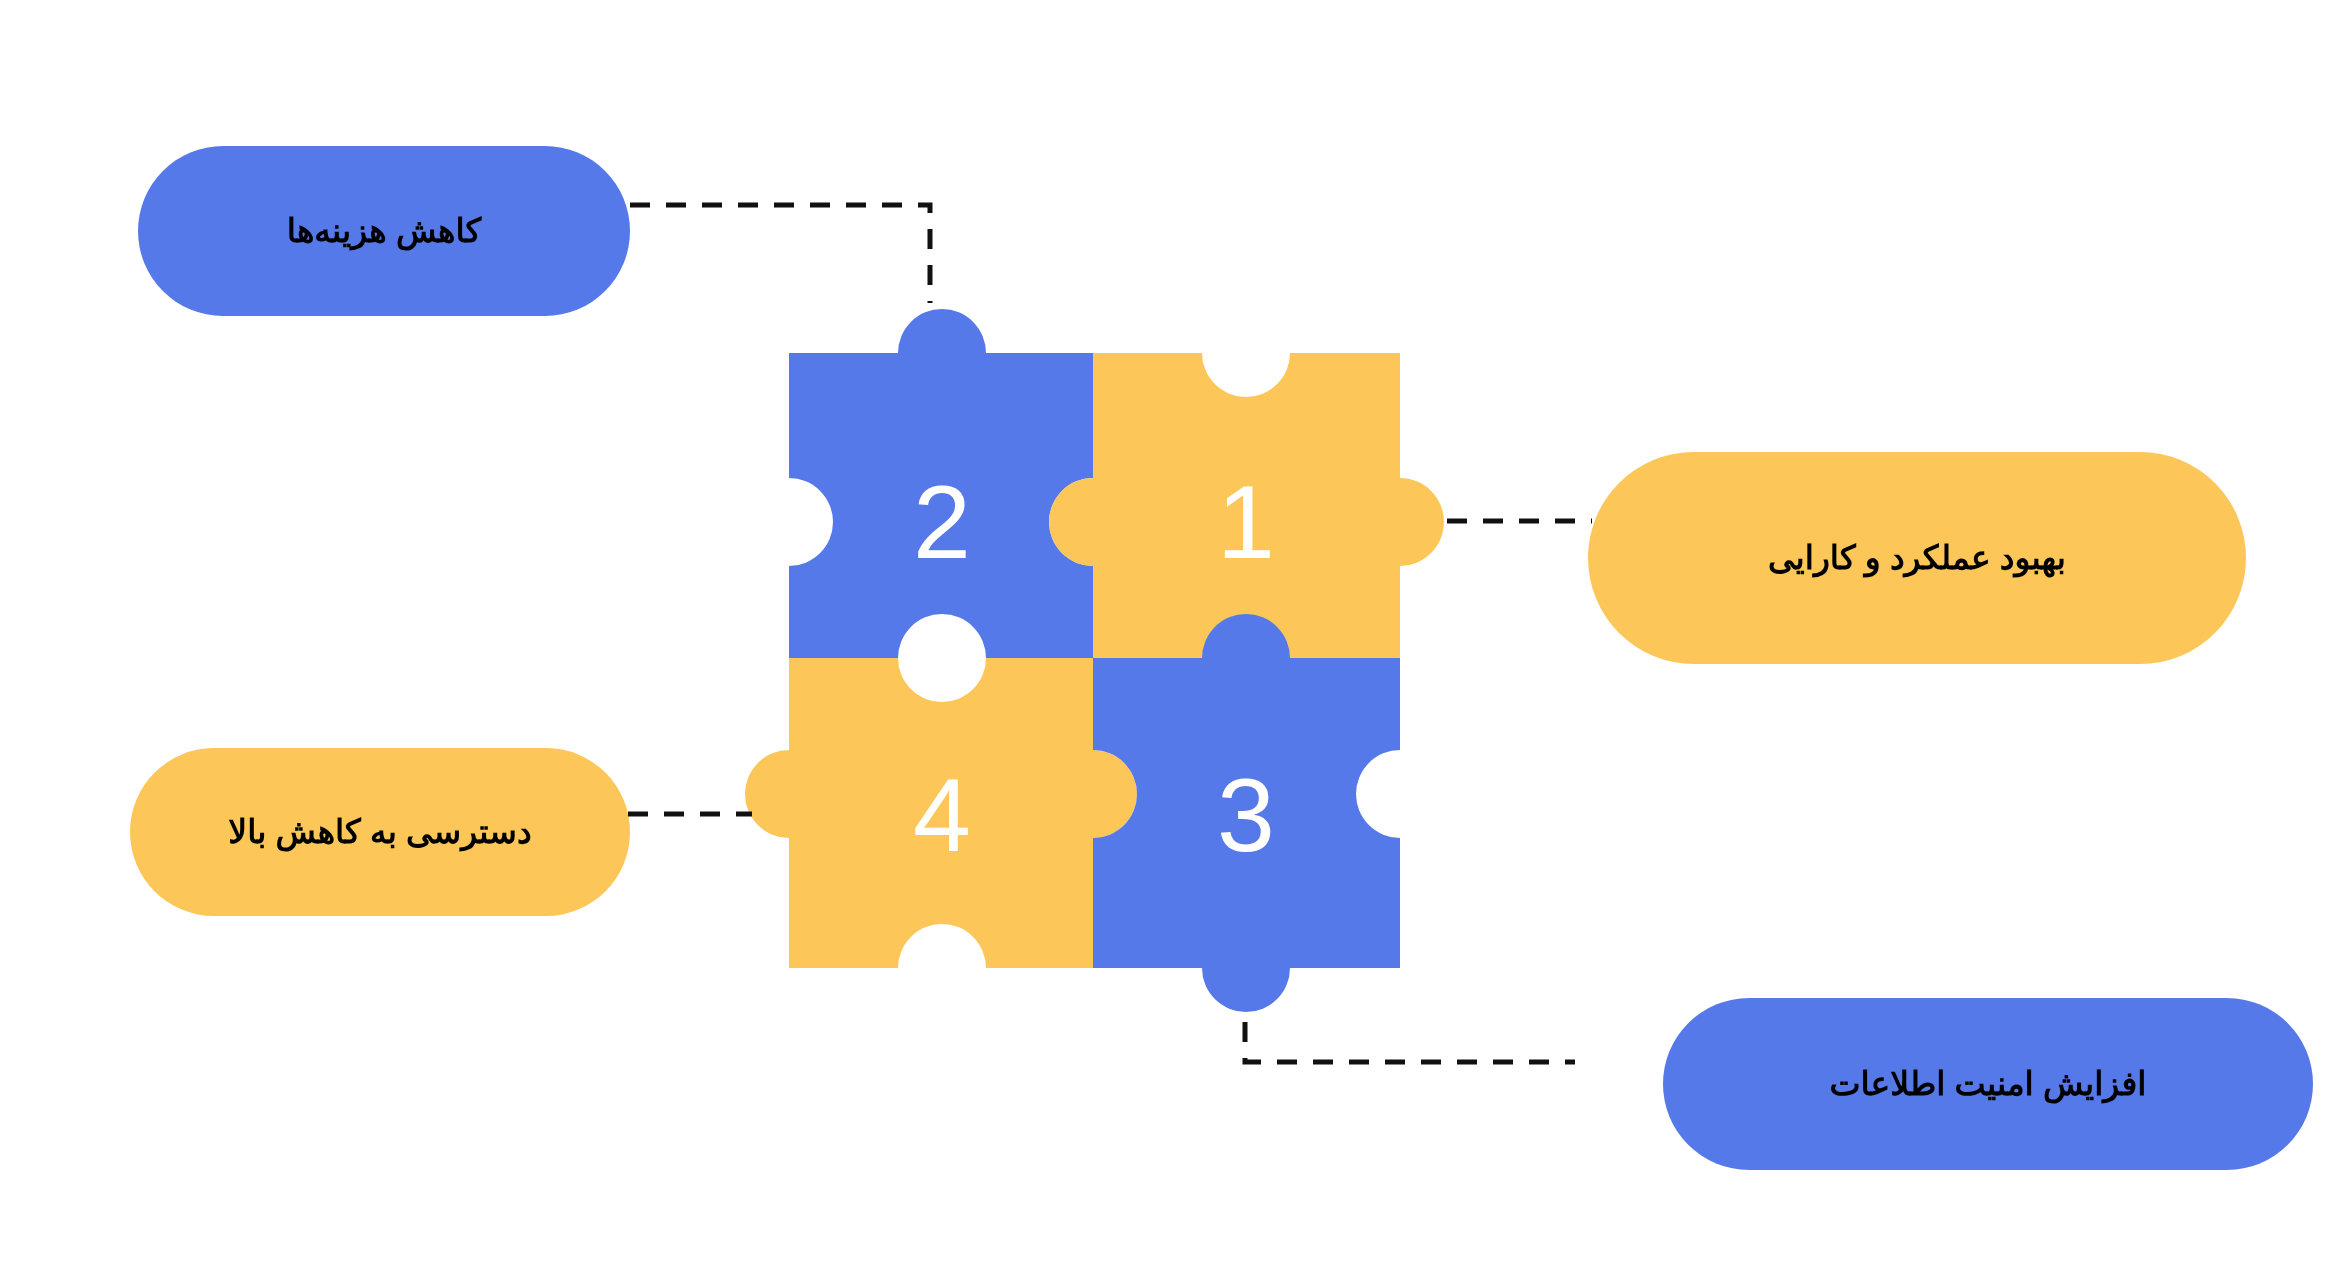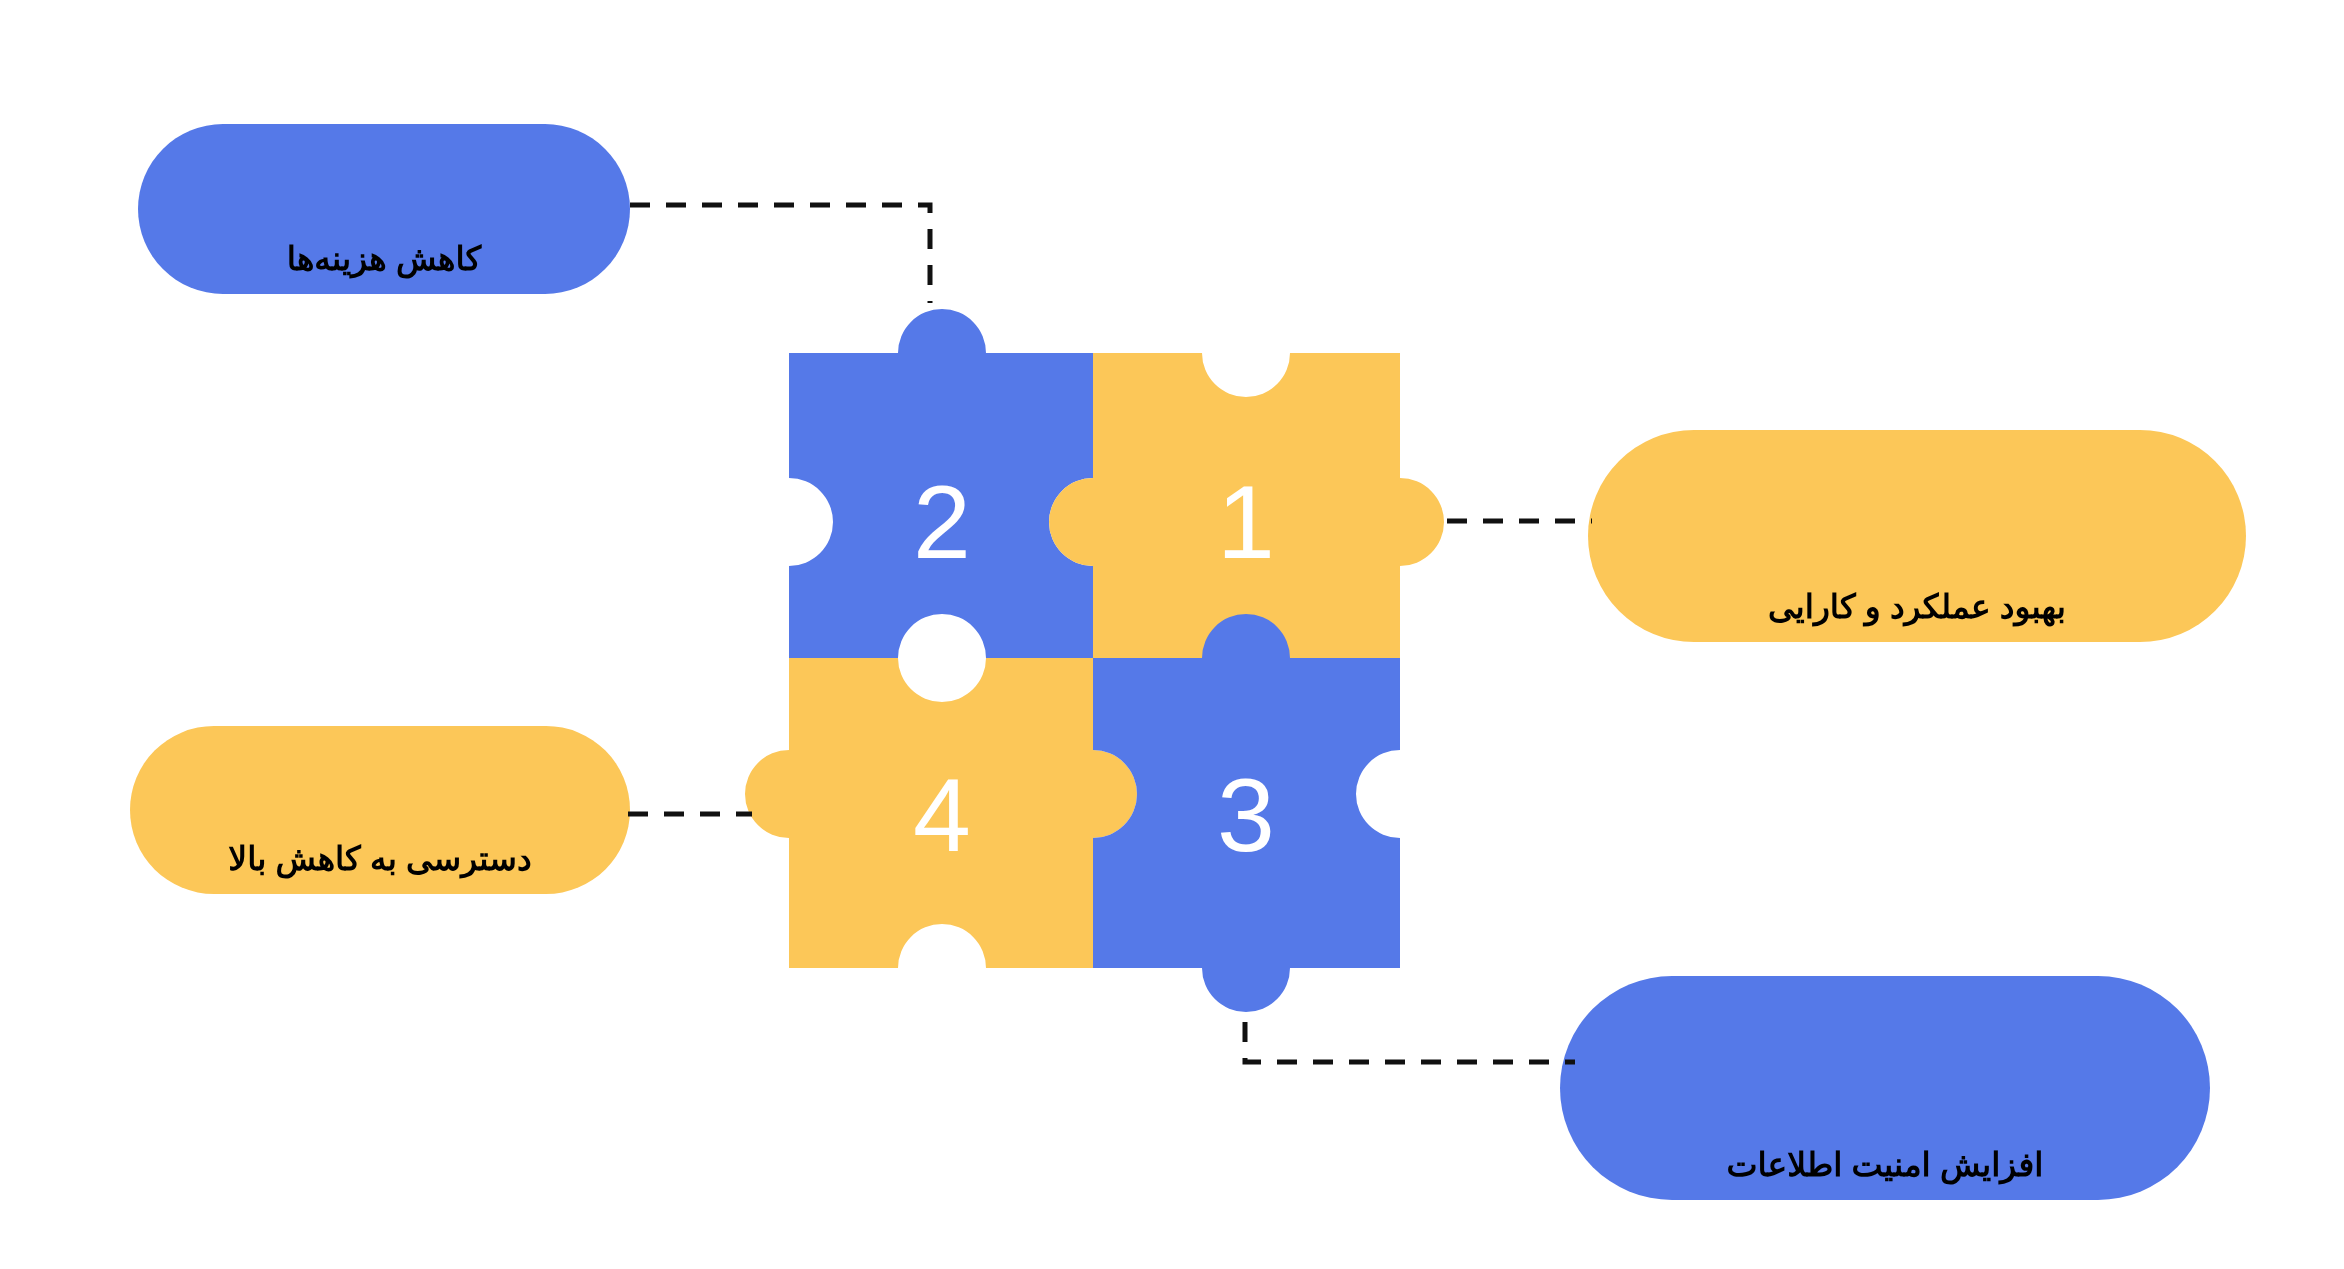--- a/index.html
+++ b/index.html
@@ -20,40 +20,41 @@
     position: absolute;
     inset: 0;
     width: 2344px;
     height: 1269px;
   }
 
   
   .pill {
     position: absolute;
     display: flex;
-    align-items: flex-end;
+    align-items: center;
     justify-content: center;
     border-radius: 999px;
     direction: rtl;
     text-align: center;
     color: #000000;
     font-weight: bold;
     font-size: 33px;
     letter-spacing: 0;
     line-height: 1.2;
     padding: 15px 34px;
+    margin-top: 22px;
   }
   .pill-blue  { background: #5579e8; }
   .pill-amber { background: #fcc758; }
 
   
   .pill-cost      { left: 138px;  top: 124px;  width: 492px; height: 170px; }
   .pill-perf      { left: 1588px; top: 430px;  width: 658px; height: 212px; }
   .pill-expertise { left: 130px;  top: 726px;  width: 500px; height: 168px; }
-  .pill-security  { left: 1560px; top: 976px;  width: 650px; height: 224px; }
+  .pill-security  { left: 1663px; top: 976px;  width: 650px; height: 172px; }
 
   
   #puzzle {
     position: absolute;
     left: 730px;
     top: 280px;
     width: 720px;
     height: 760px;
   }
   #puzzle svg { display: block; width: 720px; height: 760px; }

